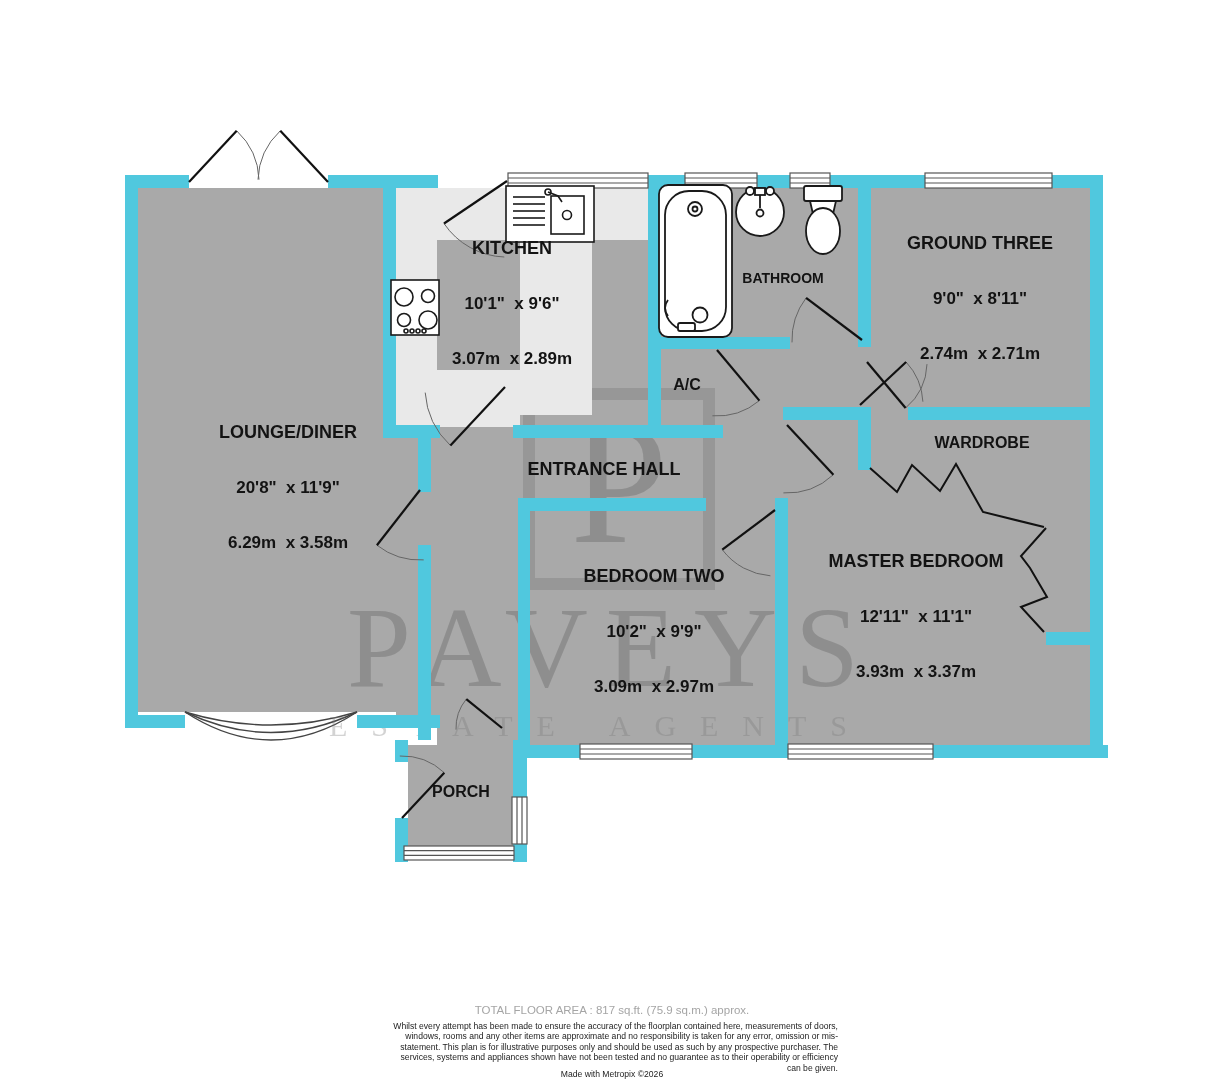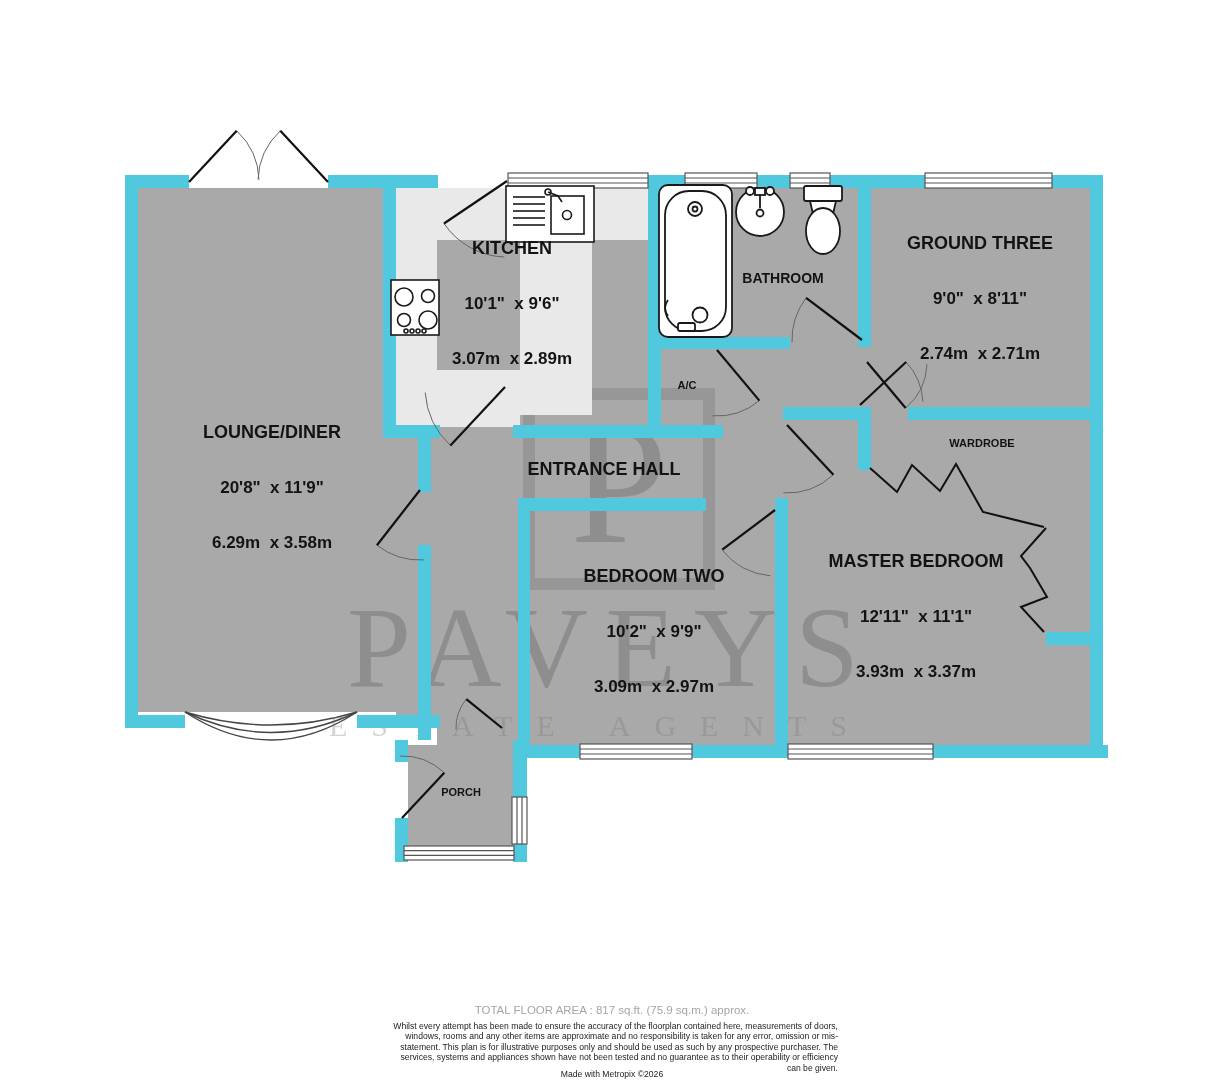--- a/index.html
+++ b/index.html
@@ -10,21 +10,21 @@
 
   
   .title{position:absolute;left:612px;top:14px;transform:translateX(-50%);
          text-align:center;color:#a5a5a5;font-size:27px;line-height:1.1;
          letter-spacing:.5px;white-space:pre;z-index:4;}
 
   
   .room-label{position:absolute;transform:translate(-50%,-50%);text-align:center;
               font-weight:bold;color:#131313;white-space:pre;line-height:1.12;z-index:4;}
   .rname{font-size:18px;} .rdim{font-size:17px;}
-  .small .rname{font-size:14px;margin-top:16px;} .mid .rname{font-size:11px;}
+  .small .rname{font-size:14px;margin-top:16px;} .mid .rname{font-size:16px;}
 
   
   .wm{position:absolute;color:rgba(100,100,100,.38);font-family:"Liberation Serif",serif;}
   .wm-box{left:523px;top:388px;width:168px;height:178px;border:12px solid rgba(110,110,110,.30);
           display:flex;align-items:center;justify-content:center;}
   .wm-box span{font-size:175px;line-height:1;margin-top:-12px;}
   .wm-brand{left:612px;top:648px;transform:translate(-50%,-50%);font-size:115px;
             letter-spacing:18px;white-space:pre;}
   .wm-tagline{left:600px;top:726px;transform:translate(-50%,-50%);font-size:30px;
               letter-spacing:24px;color:rgba(120,120,120,.33);white-space:pre;}
@@ -212,21 +212,21 @@
         <line x1="402" y1="818" x2="444.3" y2="772.7" stroke="#111" stroke-width="2.2"></line>
       </g>
 
     <g fill="none" stroke="#111" stroke-width="2">
       <polyline points="870,468 897,492 912,465 940,491 956,464 983,512 1044,527"></polyline>
       <polyline points="1046,528 1021,556 1030,568 1047,597 1021,607 1044,632"></polyline>
     </g>
   </svg>
 
 
-  <div class="room-label" style="left:272px;top:487px">
+  <div class="room-label" style="left:288px;top:487px">
     <div class="rname">LOUNGE/DINER</div>
     <div class="rdim">20'8"  x 11'9"</div>
     <div class="rdim">6.29m  x 3.58m</div>
   </div>
   <div class="room-label" style="left:512px;top:303px">
     <div class="rname">KITCHEN</div>
     <div class="rdim">10'1"  x 9'6"</div>
     <div class="rdim">3.07m  x 2.89m</div>
   </div>
   <div class="room-label small" style="left:783px;top:271px">

